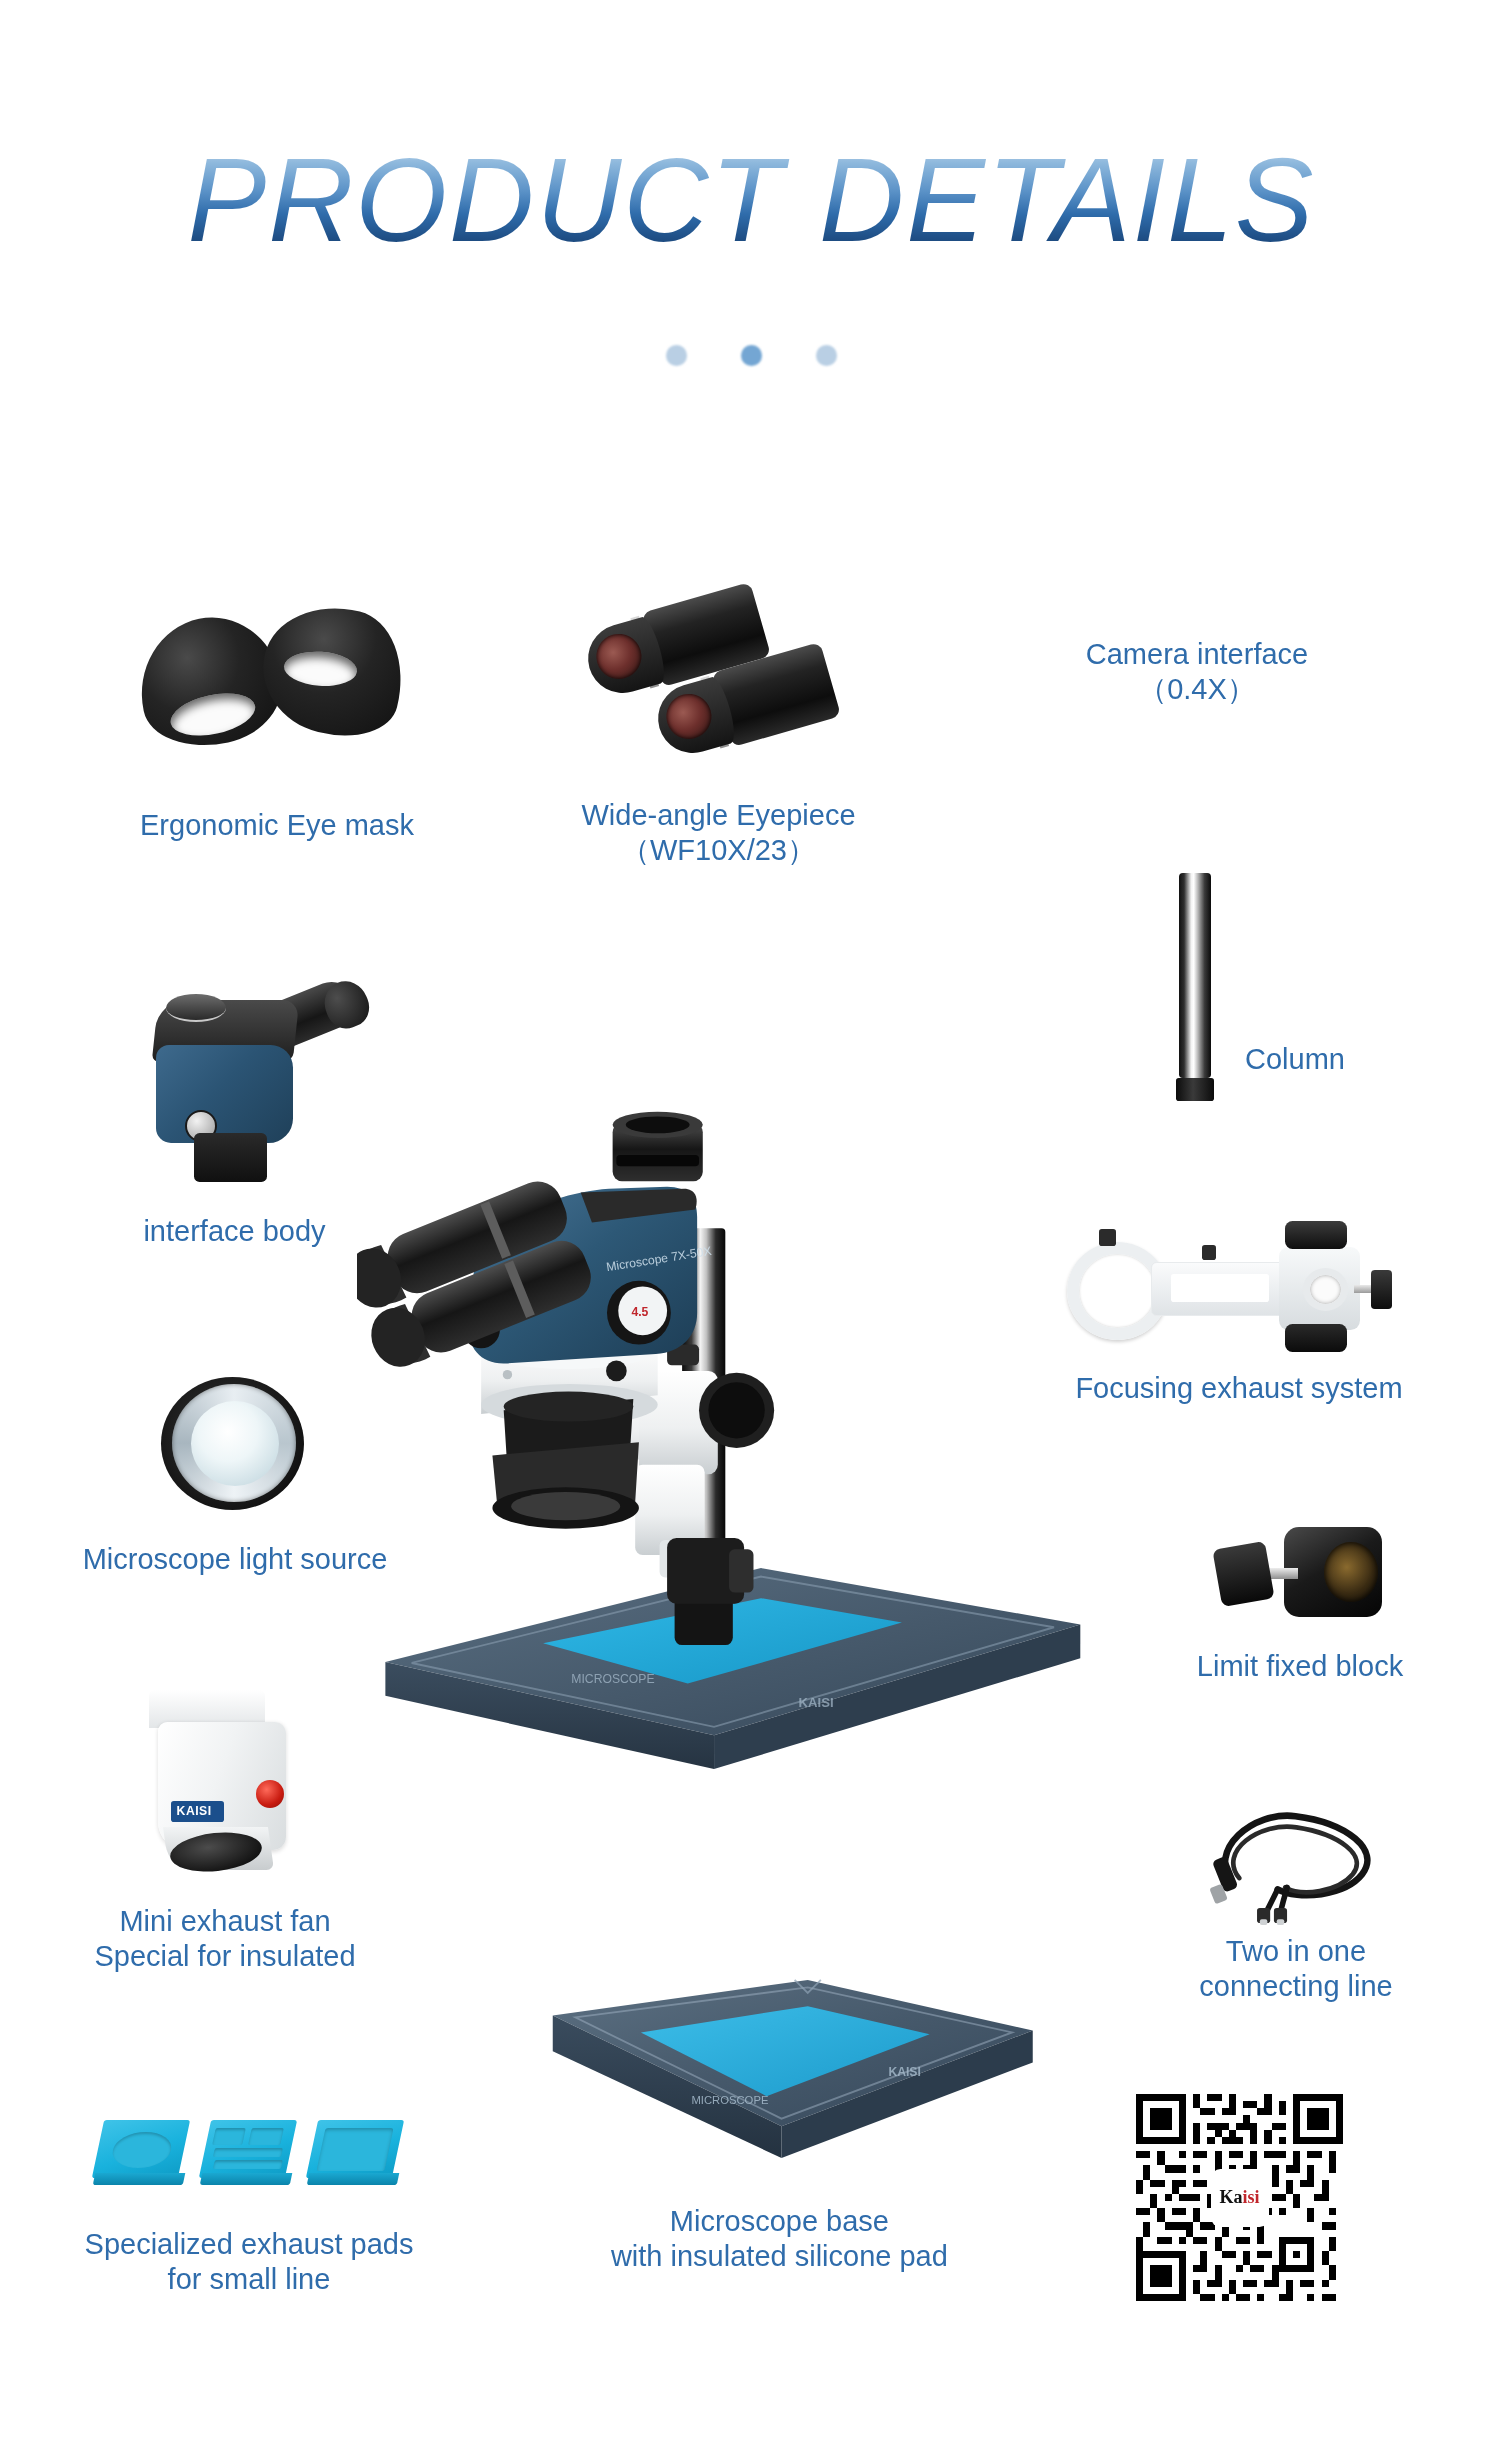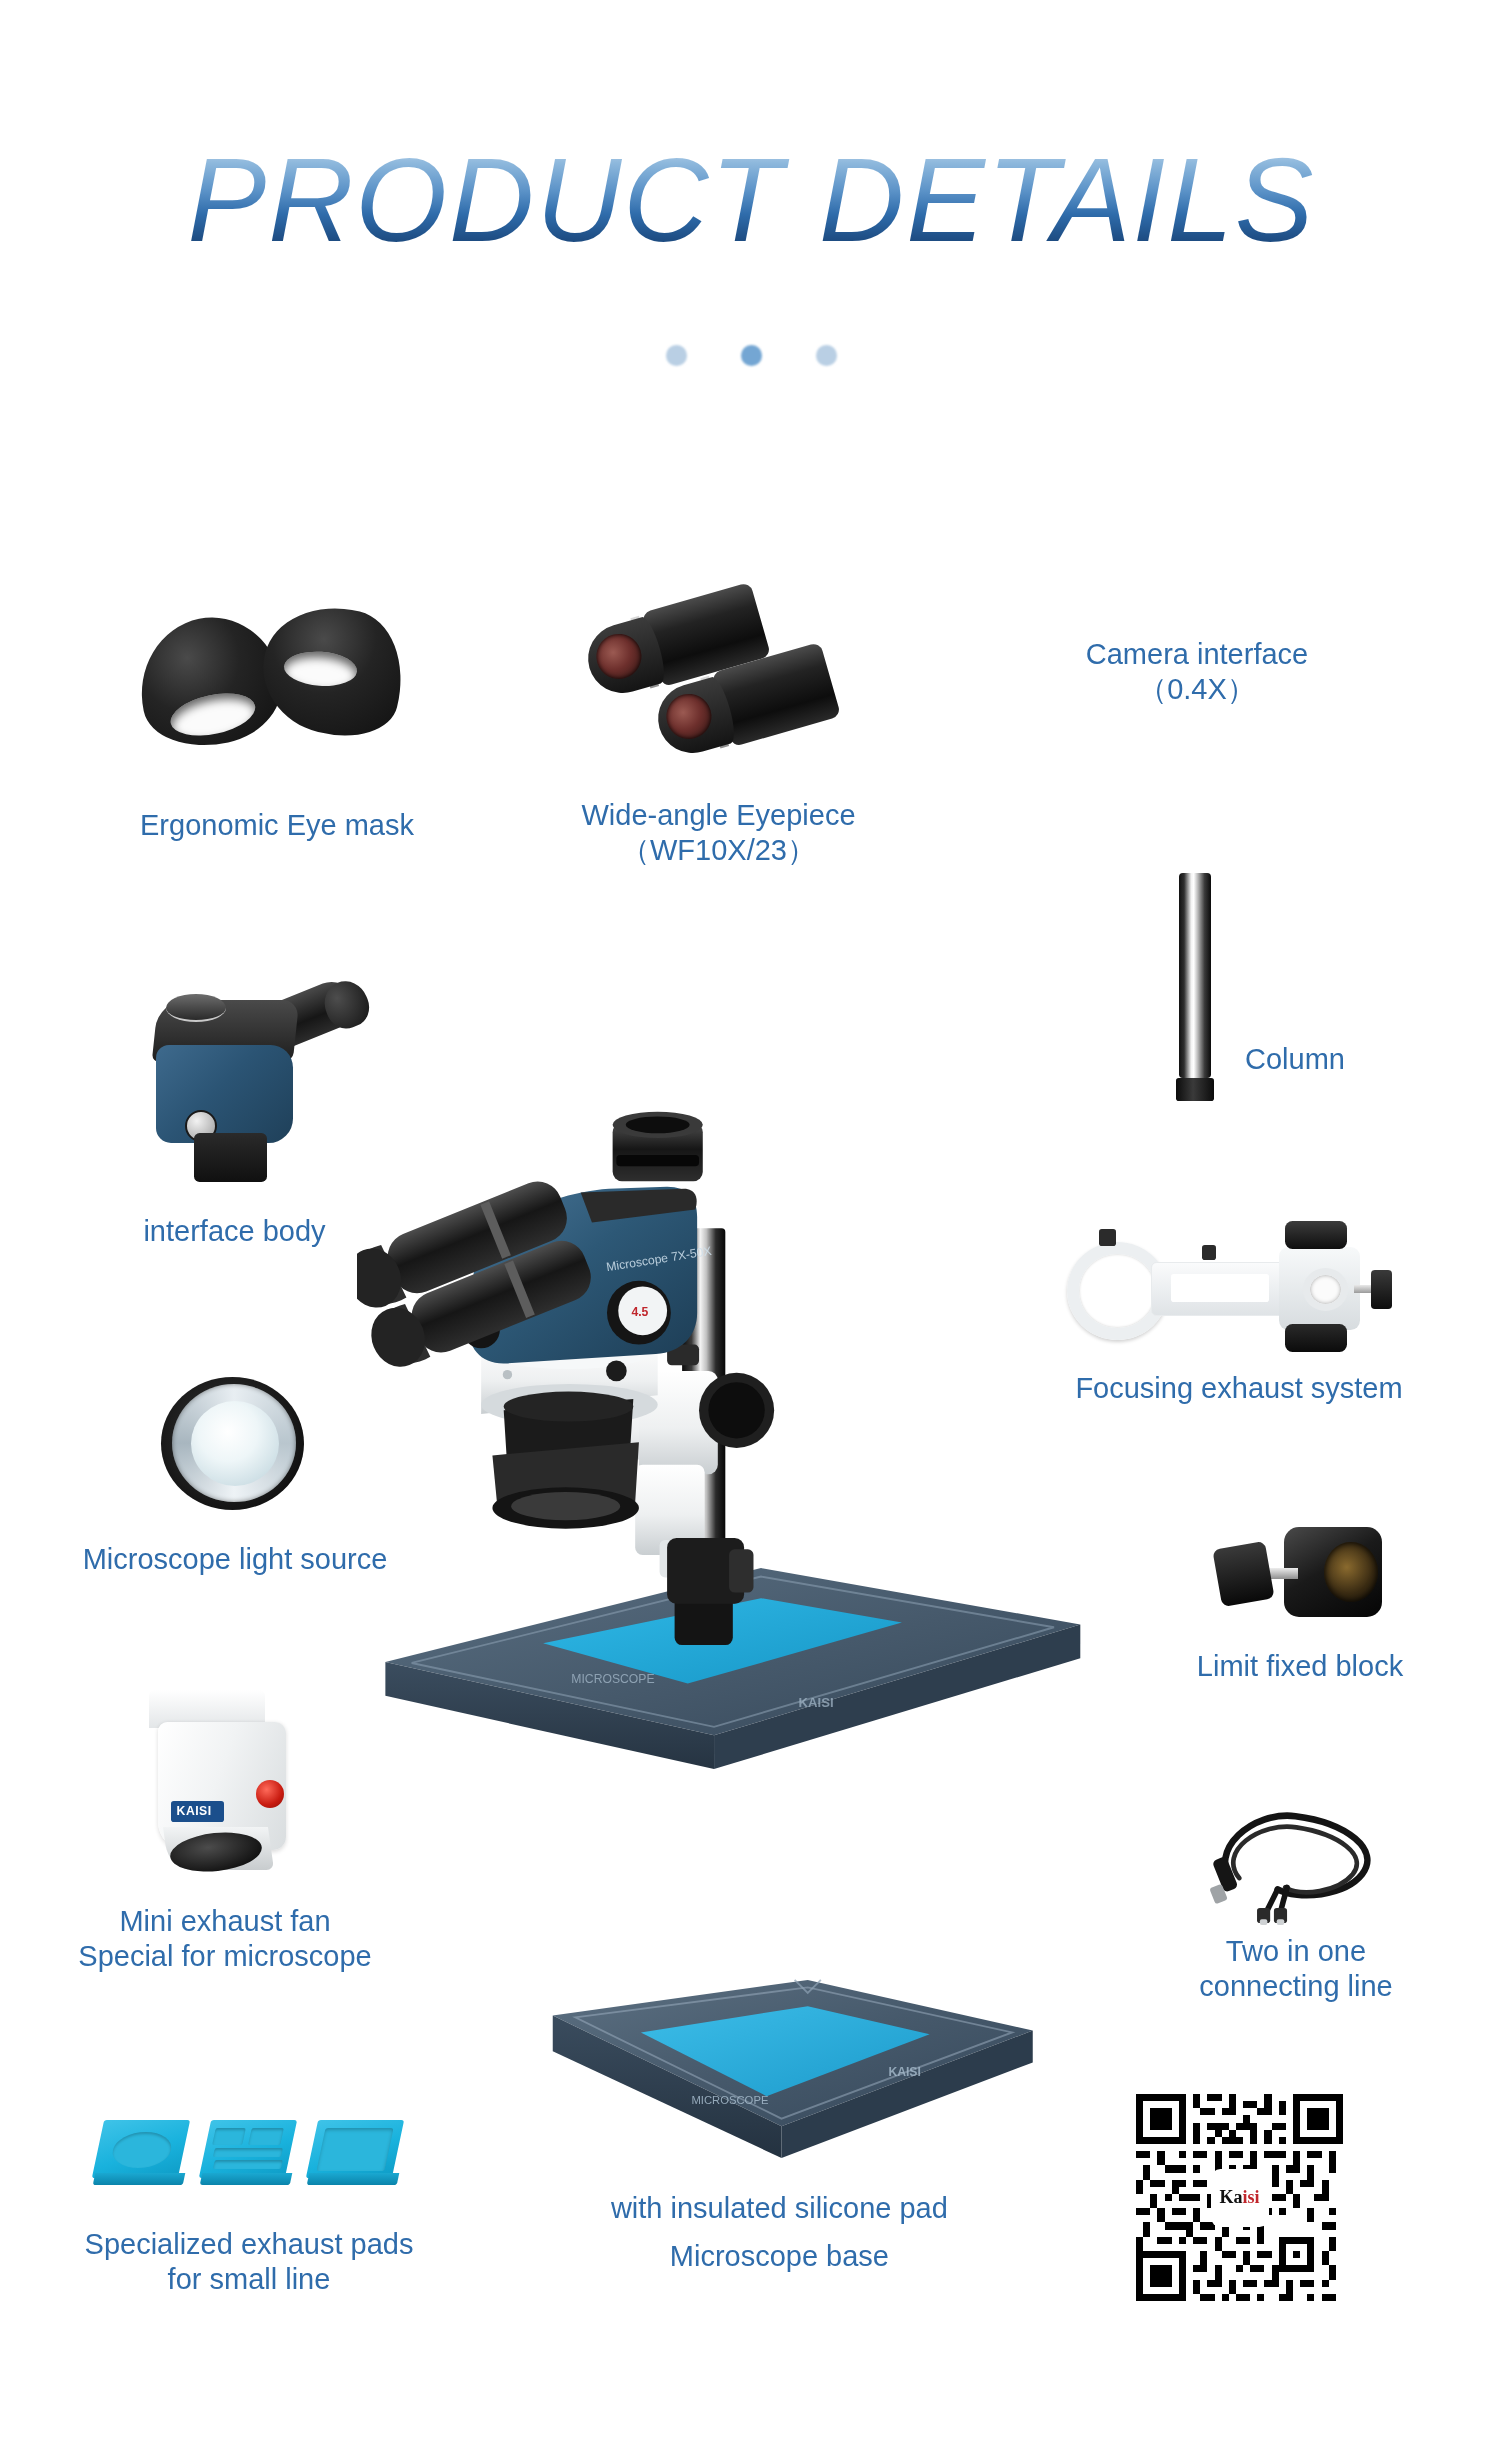--- a/index.html
+++ b/index.html
@@ -431,21 +431,21 @@
     <div class="fan-top"></div>
     <div class="fan-body"></div>
     <div class="fan-duct"></div>
     <div class="fan-hole"></div>
     <div class="fan-btn"></div>
     <div class="fan-badge">
       <span>KAISI</span>
     </div>
   </div>
   <div class="cap" style="width:366px; margin-left:-75px; margin-top:17px;">Mini exhaust fan</div>
-  <div class="cap cap2" style="width:366px; margin-left:-75px;">Special for microscope</div>
+  <div class="cap cap2" style="width:366px; margin-left:-75px;">Special for insulated</div>
 </div>
 
 <div class="item" style="left:1197px; top:1803px;">
   <div class="art cl-wrap">
     <svg width="197" height="122" viewBox="0 0 210 130">
       <path d="M38 86 C 10 50, 60 8, 105 14 C 160 21, 196 50, 176 76 C 158 99, 108 104, 86 92" stroke="#141414" stroke-width="7" fill="none" stroke-linecap="round"></path>
       <path d="M45 80 C 22 52, 66 20, 106 26 C 152 33, 182 56, 166 76 C 150 95, 112 100, 94 90" stroke="#2a2a2a" stroke-width="5" fill="none" stroke-linecap="round"></path>
       <rect x="22" y="58" width="16" height="36" rx="5" fill="#151515" transform="rotate(-22 30 76)"></rect>
       <rect x="16" y="88" width="14" height="18" rx="3" fill="#9fa3a6" transform="rotate(-22 23 97)"></rect>
       <path d="M86 92 C 80 104, 76 112, 72 120" stroke="#141414" stroke-width="6" fill="none" stroke-linecap="round"></path>
@@ -794,16 +794,16 @@
       <path d="M28 56 L300 18 L540 72 L272 174 Z" fill="url(#sbTop)"></path>
       <path d="M28 56 L28 94 L272 208 L272 174 Z" fill="url(#sbSide)"></path>
       <path d="M272 174 L272 208 L540 106 L540 72 Z" fill="#2c3c4c"></path>
       <path d="M52 58 L300 26 L518 74 L272 166 Z" fill="none" stroke="#9fb2c3" stroke-width="2" opacity=".5"></path>
       <path d="M122 74 L300 46 L430 76 L256 142 Z" fill="url(#sbCyan)"></path>
       <path d="M286 18 L300 32 L314 18" fill="none" stroke="#8ea3b5" stroke-width="2" opacity=".7"></path>
       <text x="176" y="150" font-family="Liberation Sans, sans-serif" font-size="12" fill="#a7bccd" opacity=".85">MICROSCOPE</text>
       <text x="386" y="120" font-family="Liberation Sans, sans-serif" font-size="13" fill="#a7bccd" opacity=".8" font-weight="bold">KAISI</text>
     </svg>
   </div>
+  <div class="cap" style="width:488px; margin-left:9.4px; margin-top:13px;">Microscope base</div>
   <div class="cap cap2" style="width:488px; margin-left:9.4px;">with insulated silicone pad</div>
-  <div class="cap" style="width:488px; margin-left:9.4px; margin-top:13px;">Microscope base</div>
 </div>
 
 
 </body></html>

